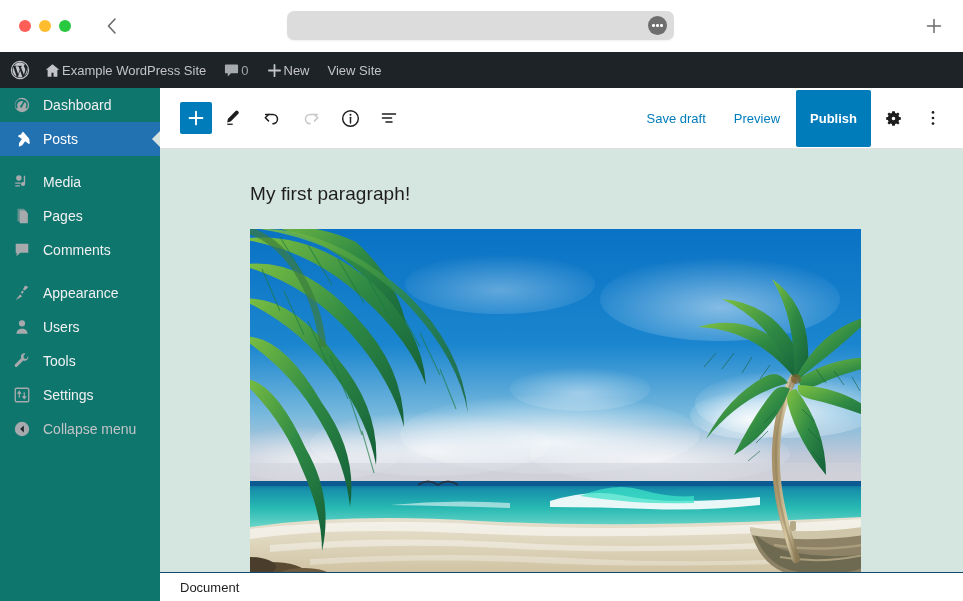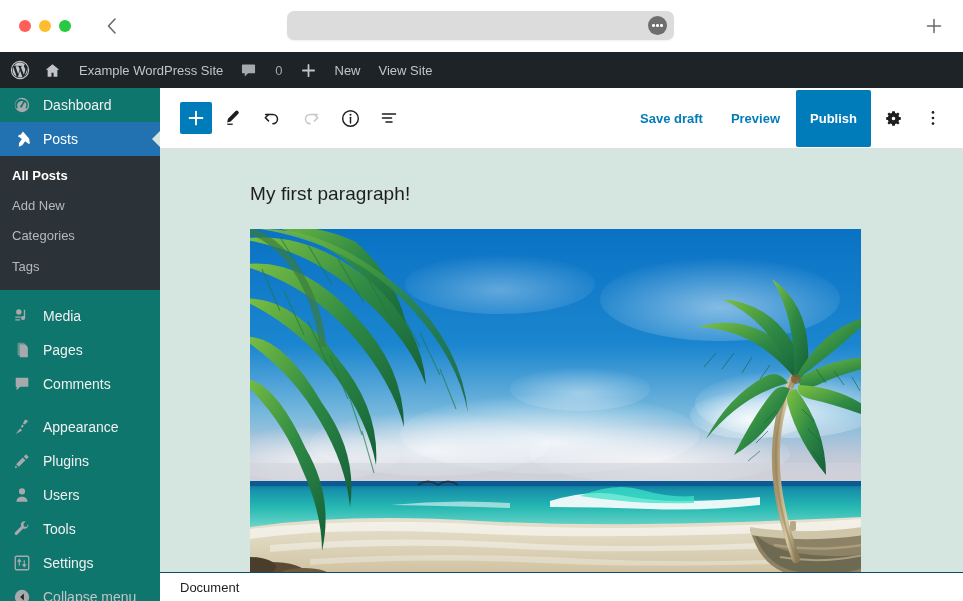--- a/index.html
+++ b/index.html
@@ -45,21 +45,21 @@
     display:flex; align-items:center; justify-content:center;
   }
 
   
   .adminbar{
     height:36px; width:963px; background:#1d2327;
     display:flex; align-items:center; color:#c3c4c7;
     font-size:13px; position:relative; z-index:30;
   }
   .ab-item{
-    display:flex; align-items:center; gap:19px;
+    display:flex; align-items:center; gap:2px;
     padding:0 9px; height:36px; color:#c3c4c7;
     white-space:nowrap;
   }
   .ab-item:first-child{ padding-left:10px; padding-right:6px;}
   .ab-icon{ display:flex; align-items:center; justify-content:center; color:#a7aaad; }
   .ab-count{ color:#a0a5aa; }
 
   
   .app{ display:flex; width:963px; height:513px; position:relative;}
 
@@ -114,21 +114,21 @@
     color:#fff; border:none;
   }
   .tbtn{
     width:36px; height:36px; border-radius:2px; background:none; border:none;
     display:flex; align-items:center; justify-content:center;
     color:#1e1e1e;
   }
   .tbtn.disabled{ color:#c6c6c6; }
   .linkbtn{
     background:none; border:none; color:#007cba;
-    font-size:13px; font-weight:bold; padding:6px 12px;
+    font-size:13px; font-weight:normal; padding:6px 12px;
     font-family:"Liberation Sans", sans-serif; white-space:nowrap;
   }
   .publish-btn{
     background:#007cba; color:#fff; border:none; border-radius:2px;
     font-size:13px; font-weight:bold; padding:21px 14px;
     font-family:"Liberation Sans", sans-serif; white-space:nowrap;
   }
   .icon-btn{
     width:36px; height:36px; background:none; border:none;
     display:flex; align-items:center; justify-content:center; color:#1e1e1e;
@@ -237,26 +237,20 @@
     <div class="menu-item current">
       <span class="menu-icon">
         <svg width="18" height="18" viewBox="0 0 20 20" fill="currentColor">
           <path d="M12.5 2 9.3 5.2c-1.1-.3-2.3 0-3.2.9L9.9 10 6 13.9 5 18l4.1-1 3.9-3.9 3.9 3.9c.9-.9 1.2-2.1.9-3.2L18 11z" transform="rotate(-10 10 10)"></path>
         </svg>
       </span>
       <span class="mi-label">Posts</span>
       <span class="arrow"></span>
     </div>
 
-    <div class="submenu">
-      <a class="submenu-item current">All Posts</a>
-      <a class="submenu-item">Add New</a>
-      <a class="submenu-item">Categories</a>
-      <a class="submenu-item">Tags</a>
-    </div>
 
     <div class="menu-sep"></div>
 
     <div class="menu-item">
       <span class="menu-icon">
         <svg width="18" height="18" viewBox="0 0 20 20" fill="currentColor">
           <circle cx="6.5" cy="5.5" r="3"></circle>
           <path d="M12 3h1.5v9.2a2.3 2.3 0 1 1-1.5-2.1V3zM2.5 10.5h6.2v1.5H2.5zM2.5 13.5h5.2V15H2.5z"></path>
         </svg>
       </span>
@@ -286,28 +280,20 @@
 
     <div class="menu-item">
       <span class="menu-icon">
         <svg width="18" height="18" viewBox="0 0 20 20" fill="currentColor">
           <path d="M17 3.2 13.4 1.8 11 6l2.2 1.1zM10.2 7.2 8.7 10l1.8.9 1.6-2.7zM8 11.3 3 17.8l7.1-3.9z"></path>
         </svg>
       </span>
       <span class="mi-label">Appearance</span>
     </div>
 
-    <div class="menu-item">
-      <span class="menu-icon">
-        <svg width="18" height="18" viewBox="0 0 20 20" fill="currentColor">
-          <path d="M14.5 2.5 12 5l3 3 2.5-2.5zM10.8 6.2 3.5 13.5 6.5 16.5l7.3-7.3zM3 15l-1 3 3-1z"></path>
-        </svg>
-      </span>
-      <span class="mi-label">Plugins</span>
-    </div>
 
     <div class="menu-item">
       <span class="menu-icon">
         <svg width="18" height="18" viewBox="0 0 20 20" fill="currentColor">
           <circle cx="10" cy="6" r="3.4"></circle>
           <path d="M3.8 17.5c0-3.4 2.8-5.6 6.2-5.6s6.2 2.2 6.2 5.6z"></path>
         </svg>
       </span>
       <span class="mi-label">Users</span>
     </div>

